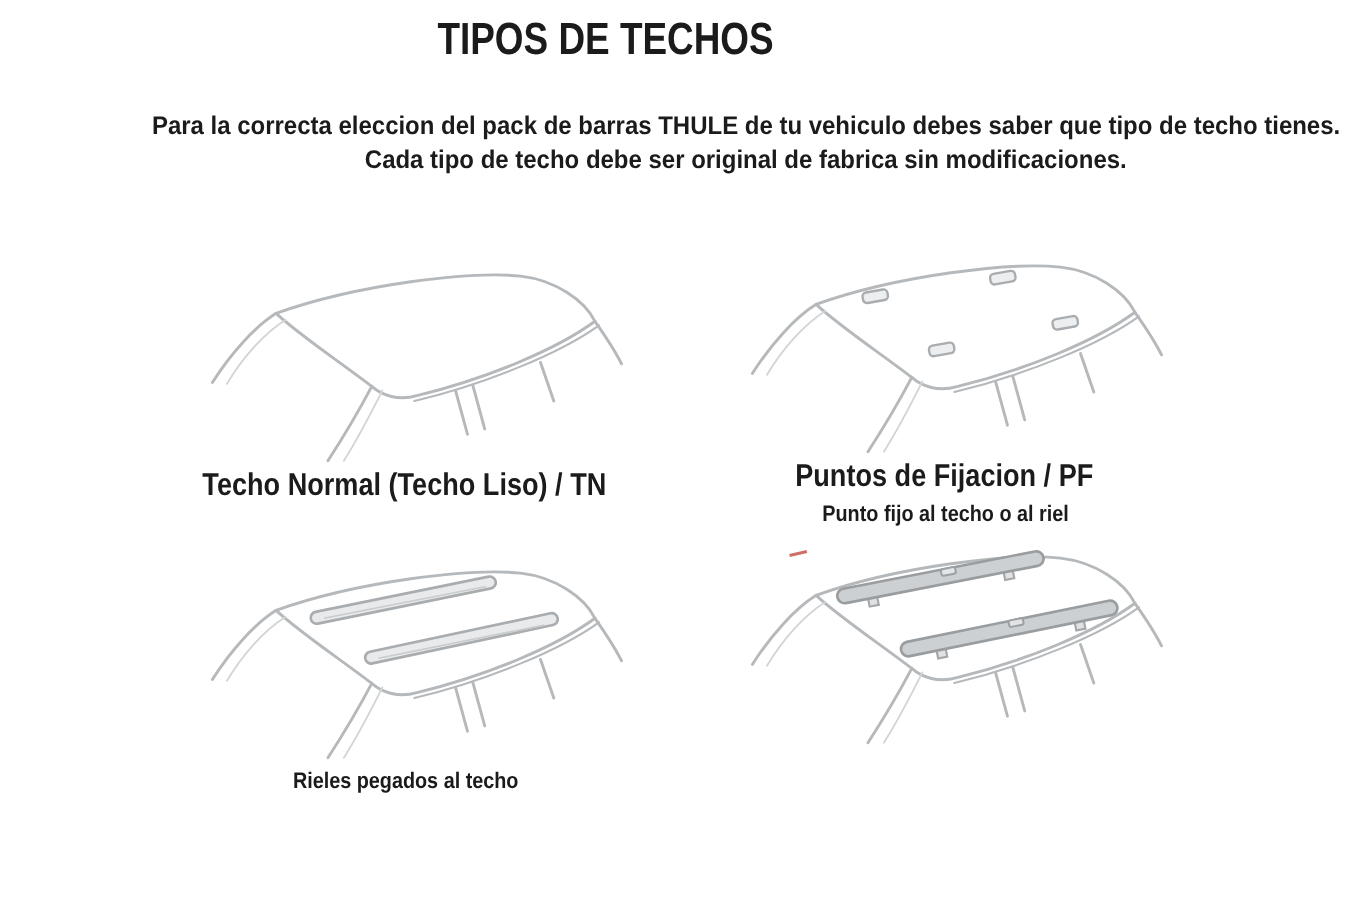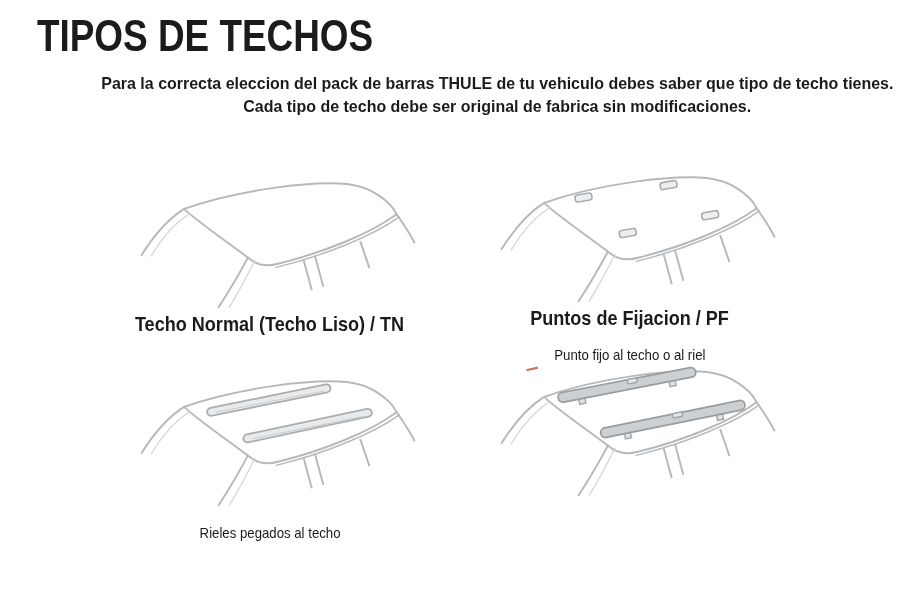--- a/index.html
+++ b/index.html
@@ -17,21 +17,22 @@
   }
   .condense {
     display: inline-block;
     white-space: nowrap;
   }
   .page-title {
     position: absolute;
     top: 10px;
     left: 0;
     width: 808px;
-    font-size: 45px;
+    text-align: center;
+    font-size: 30px;
     font-weight: bold;
     letter-spacing: 0px;
   }
   .page-title .condense { transform: scaleX(0.82); }
   .intro {
     position: absolute;
     top: 73px;
     left: 0;
     width: 900px;
     text-align: center;
@@ -55,22 +56,22 @@
   #panel-ra { left: 95px;  top: 366px; }
   #panel-rt { left: 455px; top: 356px; }
   .caption {
     font-size: 21px;
     font-weight: bold;
     margin-top: 2px;
   }
   .caption .condense { transform: scaleX(0.86); }
   .subtitle {
     font-size: 15px;
-    font-weight: normal;
-    margin-top: 16px;
+    font-weight: bold;
+    margin-top: 4px;
   }
   .subtitle .condense { transform: scaleX(0.88); }
 </style>
 </head>
 <body>
 
 <div class="page-title">
   <span class="condense">TIPOS DE TECHOS</span>
 </div>
 

